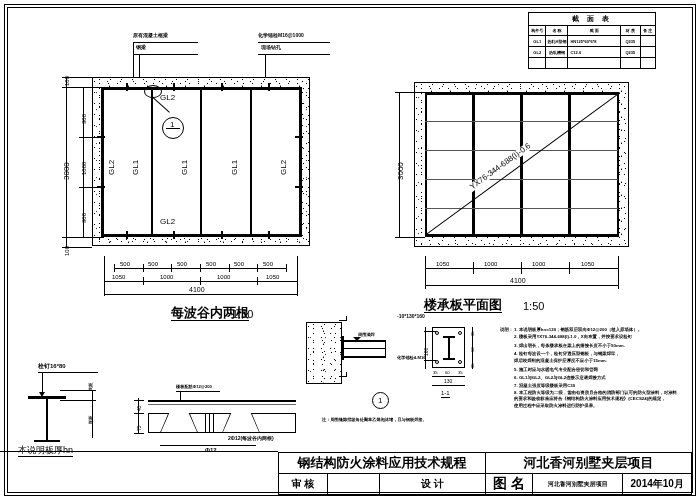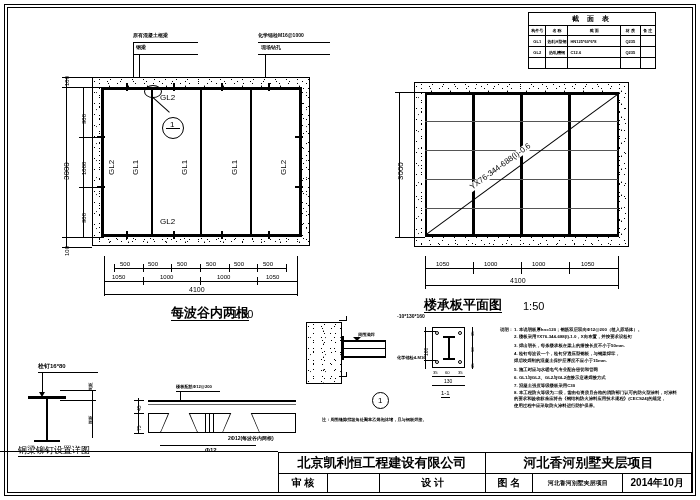--- a/index.html
+++ b/index.html
@@ -293,21 +293,21 @@
 
   <div class="ln h3" style="left:28px;top:396px;width:38px;"></div>
   <div class="ln v2" style="left:46px;top:396px;height:45px;"></div>
   <div class="ln h2" style="left:34px;top:440px;width:26px;"></div>
 
   <div class="ln h" style="left:60px;top:390px;width:36px;"></div>
   <div class="ln h" style="left:60px;top:400px;width:36px;"></div>
   <div class="ln v" style="left:92px;top:390px;height:48px;"></div>
   <div class="txt t4 rot bold" style="left:89px;top:391px;">间距</div>
   <div class="txt t4 rot bold" style="left:89px;top:424px;">间距</div>
-  <div class="txt t9 ul" style="left:18px;top:446px;">钢梁铆钉设置详图</div>
+  <div class="txt t9 ul" style="left:18px;top:446px;">本说明板厚hn</div>
 
   <div class="txt t4 bold" style="left:176px;top:385px;">楼板配筋Φ12@200</div>
   <div class="ln h" style="left:176px;top:391px;width:44px;"></div>
   <div class="ln v" style="left:180px;top:391px;height:10px;"></div>
   <div class="ln h2" style="left:148px;top:400px;width:148px;"></div>
   <div class="ln h" style="left:148px;top:404px;width:148px;background:#666;"></div>
   <div class="ln h" style="left:148px;top:413px;width:148px;"></div>
 
   <div style="position:absolute;left:160px;top:413px;width:38px;height:20px;border-left:1px solid #000;border-bottom:1px solid #000;border-right:1px solid #000;box-sizing:border-box;transform:none;clip-path:polygon(0% 100%,22% 0%,78% 0%,100% 100%);background:#000;"></div>
   <div style="position:absolute;left:161px;top:413px;width:36px;height:19px;clip-path:polygon(0% 100%,23% 0%,77% 0%,100% 100%);background:#fff;"></div>
@@ -327,28 +327,28 @@
   <div class="ln v" style="left:138px;top:398px;height:36px;"></div>
   <div class="ln h" style="left:134px;top:400px;width:10px;"></div>
   <div class="ln h" style="left:134px;top:413px;width:10px;"></div>
   <div class="ln h" style="left:134px;top:433px;width:10px;"></div>
   <div class="txt t5 rot" style="left:137px;top:411px;">45</div>
   <div class="txt t5 rot" style="left:137px;top:431px;">75</div>
 
   <table class="tb" style="left:278px;top:452px;width:414px;">
     <tbody>
         <tr style="height:20px;">
-      <td colspan="3" style="width:208px;font-size:13px;font-weight:bold;">北京凯利恒工程建设有限公司</td>
+      <td colspan="3" style="width:208px;font-size:13px;font-weight:bold;">钢结构防火涂料应用技术规程</td>
       <td colspan="3" style="width:206px;font-size:13px;font-weight:bold;">河北香河别墅夹层项目</td>
     </tr>
     <tr style="height:19px;">
       <td style="width:48px;font-size:10px;font-weight:bold;">审   核</td>
       <td style="width:52px;"></td>
       <td style="width:108px;font-size:10px;font-weight:bold;">设   计</td>
-      <td style="width:46px;font-size:10px;font-weight:bold;">图   名</td>
+      <td style="width:46px;font-size:14px;font-weight:bold;">图   名</td>
       <td style="width:92px;font-size:6px;font-weight:bold;">河北香河别墅夹层项目</td>
       <td style="width:68px;font-size:10px;font-weight:bold;">2014年10月</td>
     </tr>
   </tbody>
     </table>
   <div class="ln h" style="left:0px;top:451px;width:278px;"></div>
 
 </div>
 
 </body></html>

